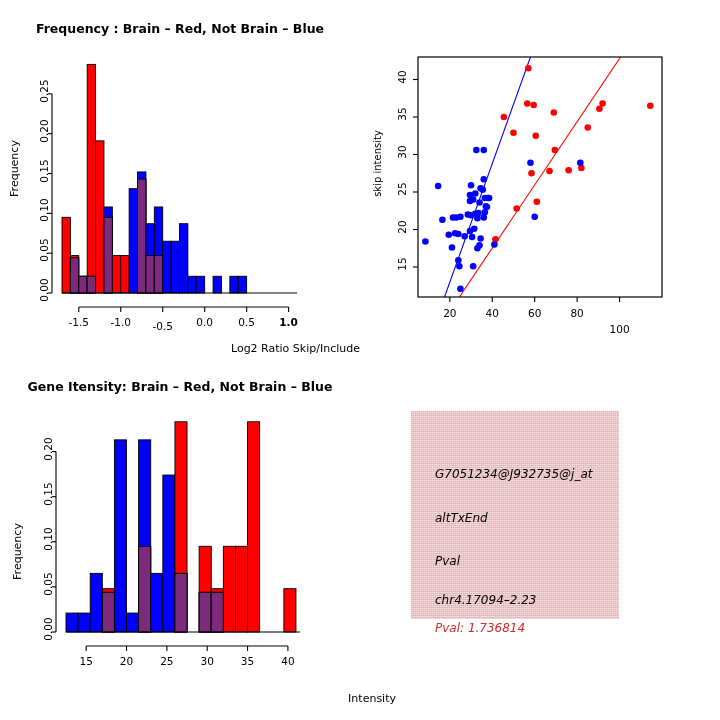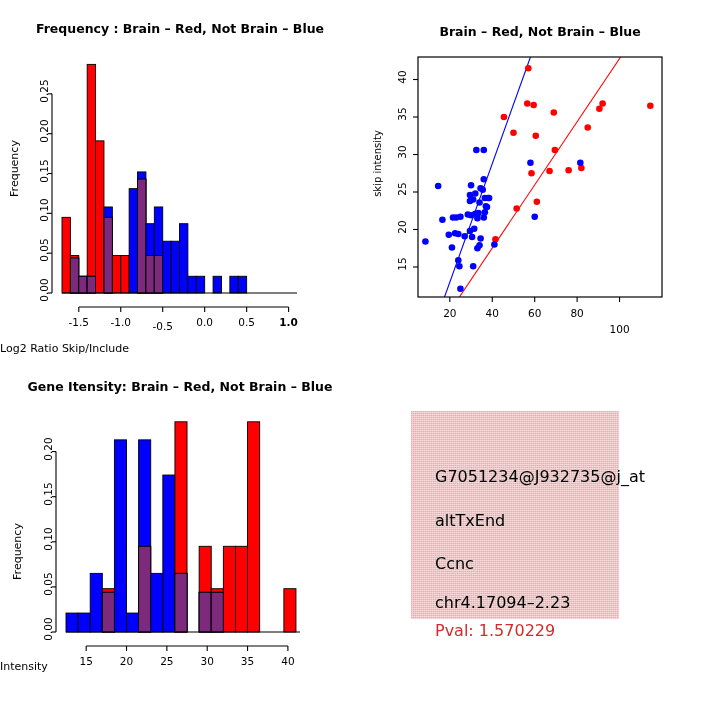--- a/index.html
+++ b/index.html
@@ -42,21 +42,21 @@
   }
   .axis-title {
     position: absolute;
     font-size: 11px;
     color: #000;
     white-space: nowrap;
   }
   .axis-title.x {
     left: 0;
     width: 100%;
-    text-align: left;
+    text-align: right;
   }
   .axis-title.y {
     transform: rotate(-90deg);
     transform-origin: 50% 50%;
   }
   .tick-label {
     position: absolute;
     font-size: 10.5px;
     color: #000;
     white-space: nowrap;
@@ -74,23 +74,24 @@
   
   #info-box {
     position: absolute;
     background-color: #eec3c6;
     background-image:
       repeating-linear-gradient(0deg, rgba(255,255,255,0.40) 0px, rgba(255,255,255,0.40) 1px, rgba(0,0,0,0) 1px, rgba(0,0,0,0) 2px),
       repeating-linear-gradient(90deg, rgba(233,150,157,0.55) 0px, rgba(233,150,157,0.55) 1px, rgba(0,0,0,0) 1px, rgba(0,0,0,0) 2px);
   }
   .info-line {
     position: absolute;
-    font-size: 16px;
+    font-size: 12px;
     color: #000000;
     white-space: nowrap;
+    font-style: italic;
   }
   .info-line.pval { color: #d42a2a; }
 </style>
 </head>
 <body>
 
 <div id="figure">
 
   <div class="panel" id="panel-ratio">
     <div class="panel-title" style="top:21px;">Frequency : Brain – Red, Not Brain – Blue</div>
@@ -161,21 +162,20 @@
       <div class="tick-label y" style="left: 14px; top: 84.8621px; width: 60px; font-size: 10.5px;">0.25</div>
       <div class="tick-label x" style="left: 58.7857px; top: 316px; width: 40px;">-1.5</div>
       <div class="tick-label x" style="left: 100.75px; top: 316px; width: 40px;">-1.0</div>
       <div class="tick-label x" style="left: 142.714px; top: 320px; width: 40px;">-0.5</div>
       <div class="tick-label x" style="left: 184.679px; top: 316px; width: 40px;">0.0</div>
       <div class="tick-label x" style="left: 226.643px; top: 316px; width: 40px;">0.5</div>
       <div class="tick-label x" style="left: 268.607px; top: 316px; width: 40px; font-weight: bold;">1.0</div>
     </div>
 
   <div class="panel" id="panel-scatter">
-    <div class="panel-title" style="top:24px;">Brain – Red, Not Brain – Blue</div>
     <div class="axis-title y" style="left:-33px; top:158px; width:100px; text-align:center; font-size:10px;">skip intensity</div>
     <svg id="svg-scatter" width="360" height="360">
         <defs>
           <clipPath id="clip-scatter">
             <rect x="58" y="57" width="244" height="240"></rect>
           </clipPath>
         </defs>
         <g clip-path="url(#clip-scatter)">
           <line x1="84.52173913043478" y1="297" x2="170.45217391304348" y2="57" stroke="#0000ff" stroke-width="1.1"></line>
           <line x1="99.37391304347827" y1="297" x2="260.6260869565217" y2="57" stroke="#ff0000" stroke-width="1.1"></line>
@@ -273,21 +273,21 @@
       <div class="tick-label x" style="left: 69.8261px; top: 307px; width: 40px;">20</div>
       <div class="tick-label x" style="left: 112.261px; top: 307px; width: 40px;">40</div>
       <div class="tick-label x" style="left: 154.696px; top: 307px; width: 40px;">60</div>
       <div class="tick-label x" style="left: 197.13px; top: 307px; width: 40px;">80</div>
       <div class="tick-label x" style="left: 239.565px; top: 307px; width: 40px; margin-top: 16px;">100</div>
     </div>
 
   <div class="panel" id="panel-gene">
     <div class="panel-title" style="top:19px;text-align:center;">Gene Itensity: Brain – Red, Not Brain – Blue</div>
     <div class="axis-title y" style="left:-33px; top:185px; width:100px; text-align:center;">Frequency</div>
-    <div class="axis-title x" style="top:300px;">Intensity</div>
+    <div class="axis-title x" style="top:332px;padding-left:36px;">Intensity</div>
     <svg id="svg-gene" width="360" height="360">
         <g>
           <rect x="66" y="253.05531914893618" width="12.103448275862064" height="18.944680851063822" fill="#0000ff" stroke="#000" stroke-width="0.9"></rect>
           <rect x="78.10344827586206" y="253.05531914893618" width="12.103448275862078" height="18.944680851063822" fill="#0000ff" stroke="#000" stroke-width="0.9"></rect>
           <rect x="90.20689655172414" y="213.36170212765956" width="12.103448275862064" height="58.638297872340445" fill="#0000ff" stroke="#000" stroke-width="0.9"></rect>
           <rect x="102.3103448275862" y="228.69787234042553" width="12.103448275862078" height="43.30212765957447" fill="#ff0000" stroke="#000" stroke-width="0.9"></rect>
           <rect x="102.3103448275862" y="232.3063829787234" width="12.103448275862078" height="39.693617021276594" fill="#0000ff" stroke="#000" stroke-width="0.9"></rect>
           <rect x="102.3103448275862" y="232.3063829787234" width="12.103448275862078" height="39.693617021276594" fill="#7d2a7d" stroke="#000" stroke-width="0.9"></rect>
           <rect x="114.41379310344828" y="79.84680851063831" width="12.103448275862064" height="192.1531914893617" fill="#0000ff" stroke="#000" stroke-width="0.9"></rect>
           <rect x="126.51724137931035" y="253.05531914893618" width="12.103448275862064" height="18.944680851063822" fill="#0000ff" stroke="#000" stroke-width="0.9"></rect>
@@ -339,19 +339,19 @@
       <div class="tick-label x" style="left: 146.862px; top: 295px; width: 40px;">25</div>
       <div class="tick-label x" style="left: 187.207px; top: 295px; width: 40px;">30</div>
       <div class="tick-label x" style="left: 227.552px; top: 295px; width: 40px;">35</div>
       <div class="tick-label x" style="left: 267.897px; top: 295px; width: 40px;">40</div>
     </div>
 
   <div class="panel" id="panel-info">
     <div id="info-box" style="left:51px; top:51px; width:208px; height:208px;">
       <div class="info-line" style="left:24px; top:56px;">G7051234@J932735@j_at</div>
       <div class="info-line" style="left:24px; top:100px;">altTxEnd</div>
-      <div class="info-line" style="left:24px; top:143px;">Ccnc</div>
+      <div class="info-line" style="left:24px; top:143px;">Pval</div>
       <div class="info-line" style="left:24px; top:182px;">chr4.17094–2.23</div>
-      <div class="info-line pval" style="left:24px; top:210px;">Pval: 1.570229</div>
+      <div class="info-line pval" style="left:24px; top:210px;">Pval: 1.736814</div>
     </div>
   </div>
 
 </div>
 
 </body></html>

